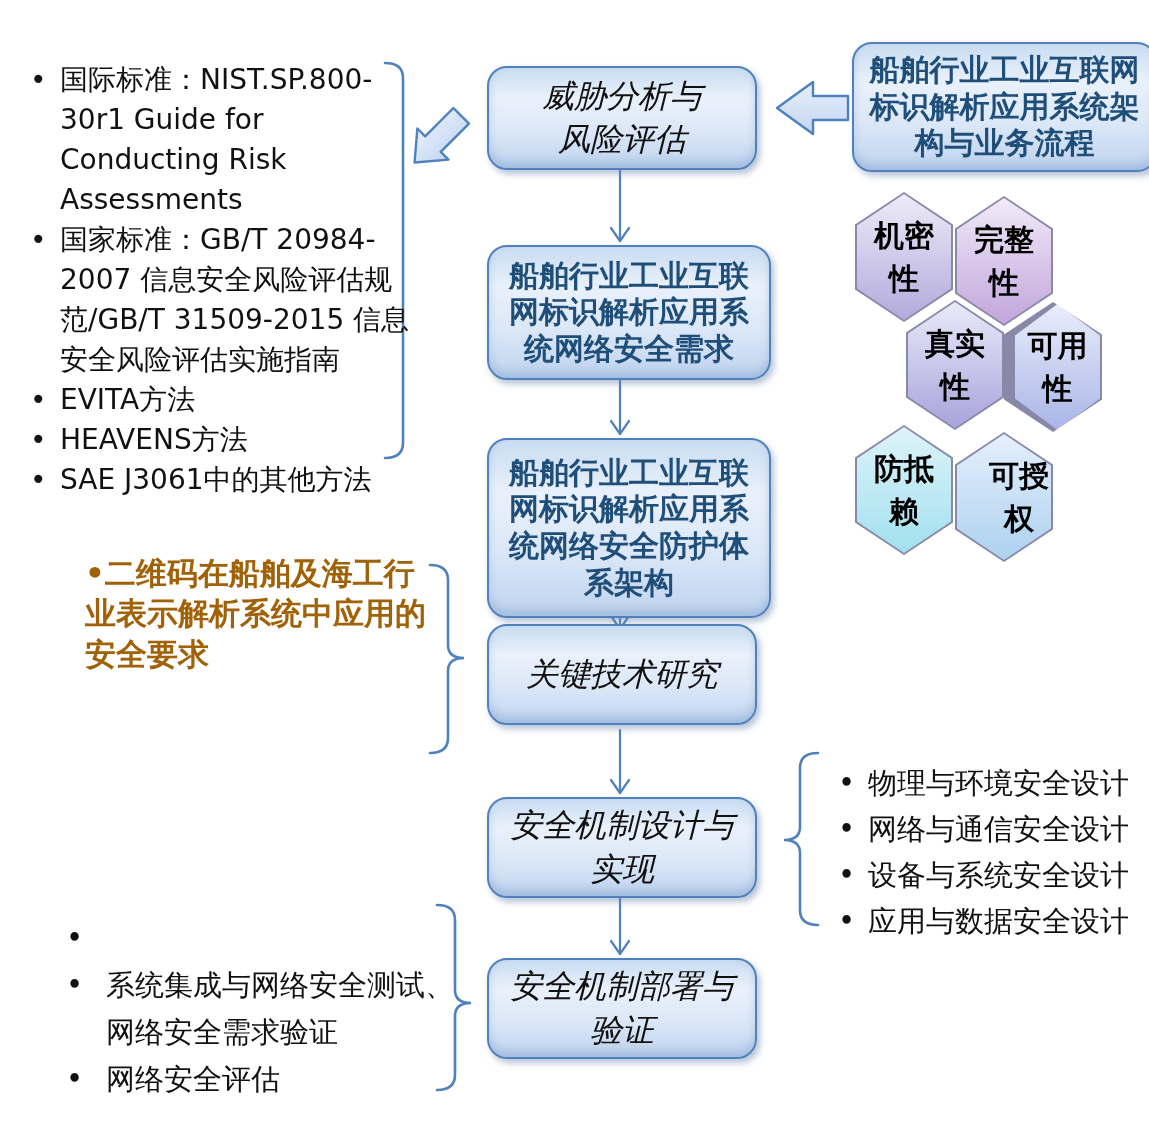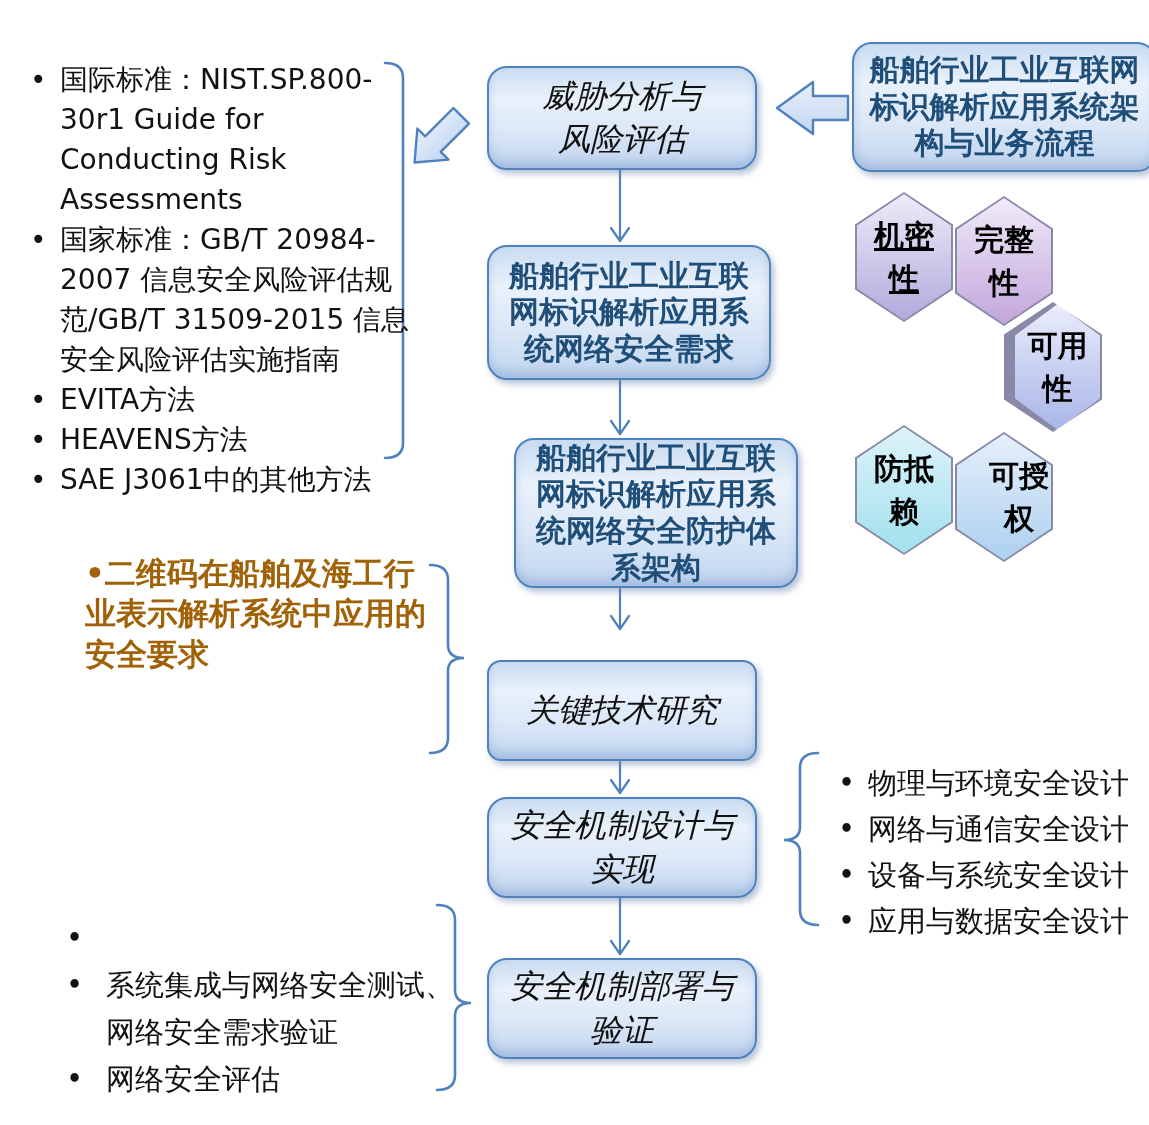--- a/index.html
+++ b/index.html
@@ -96,49 +96,54 @@
     </g>
   </svg>
 
   <div class="box" style="left:487px;top:66px;width:266px;height:100px;">
     <div class="lbl-black">威胁分析与
 风险评估</div>
   </div>
   <div class="box" style="left:487px;top:245px;width:266px;height:131px;padding:0 7px;">
     <div class="lbl-blue">船舶行业工业互联网标识解析应用系统网络安全需求</div>
   </div>
-  <div class="box" style="left:514px;top:438px;width:266px;height:146px;padding:0 7px;">
+  <div class="box" style="left:487px;top:438px;width:266px;height:146px;padding:15px 7px;">
     <div class="lbl-blue">船舶行业工业互联网标识解析应用系统网络安全防护体系架构</div>
   </div>
-  <div class="box" style="left:487px;top:660px;width:266px;height:97px;border-radius:14px;">
+  <div class="box" style="left:487px;top:624px;width:266px;height:97px;">
     <div class="lbl-black">关键技术研究</div>
   </div>
   <div class="box" style="left:487px;top:797px;width:266px;height:97px;">
     <div class="lbl-black">安全机制设计与
 实现</div>
   </div>
   <div class="box" style="left:487px;top:958px;width:266px;height:97px;">
     <div class="lbl-black">安全机制部署与
 验证</div>
   </div>
 
   <div class="box" style="left:852px;top:42px;width:281px;height:126px;padding:0 10px;">
     <div class="lbl-blue">船舶行业工业互联网标识解析应用系统架构与业务流程</div>
   </div>
 
   <div class="hex" style="left:855px;top:192px;">
-    <div class="hex-inner" style="background: linear-gradient(rgb(237, 235, 248), rgb(178, 170, 220)); text-decoration: underline;">
+    <div class="hex-inner" style="background: linear-gradient(rgb(237, 235, 248), rgb(178, 170, 220));">
         <span class="hex-label">机密性</span>
       </div>
   </div>
   <div class="hex" style="left:955px;top:196px;">
     <div class="hex-inner" style="background: linear-gradient(rgb(241, 234, 248), rgb(194, 166, 220));">
         <span class="hex-label">完整性</span>
       </div>
   </div>
+  <div class="hex" style="left:906px;top:300px;">
+    <div class="hex-inner" style="background: linear-gradient(rgb(234, 234, 249), rgb(168, 163, 219));">
+        <span class="hex-label">真实性</span>
+      </div>
+  </div>
   <div class="hex" style="left:1004px;top:302px;">
     <div class="hex-inner" style="background: linear-gradient(rgb(233, 237, 251), rgb(169, 181, 231)); margin-left: 9px;">
         <span class="hex-label">可用性</span>
       </div>
   </div>
   <div class="hex" style="left:855px;top:425px;">
     <div class="hex-inner" style="background: linear-gradient(rgb(222, 243, 249), rgb(162, 224, 238));">
         <span class="hex-label">防抵赖</span>
       </div>
   </div>

